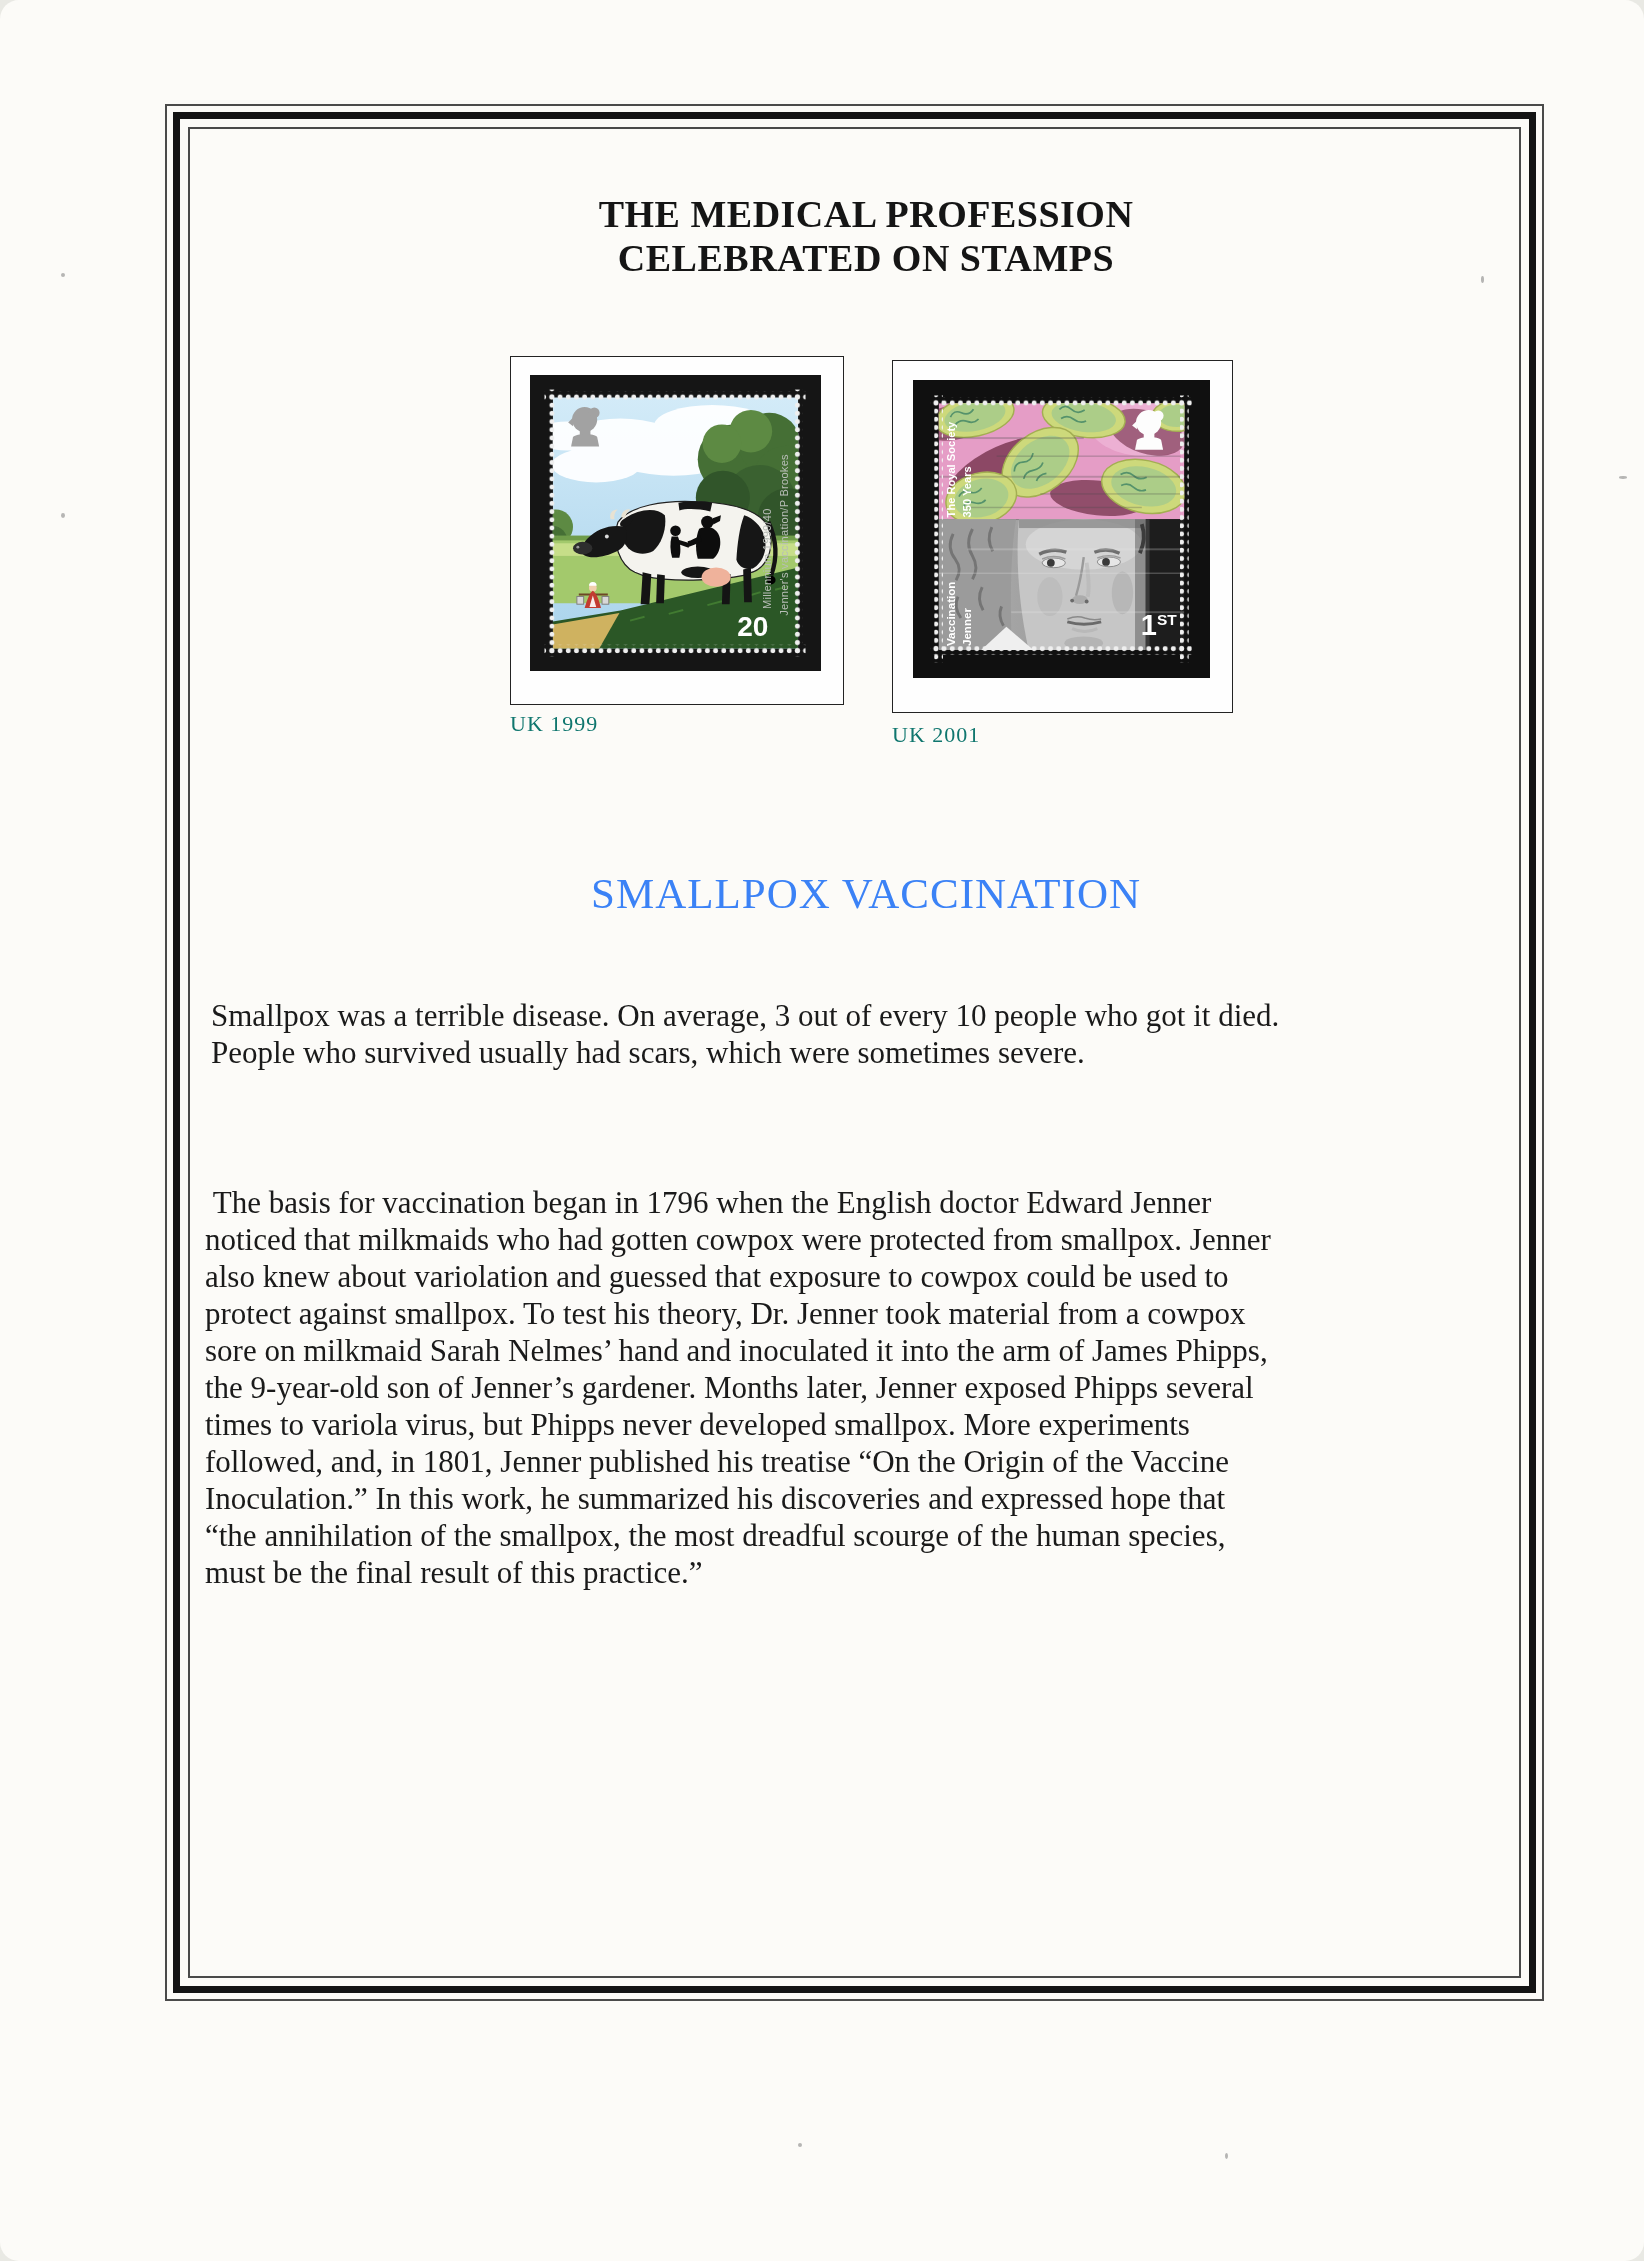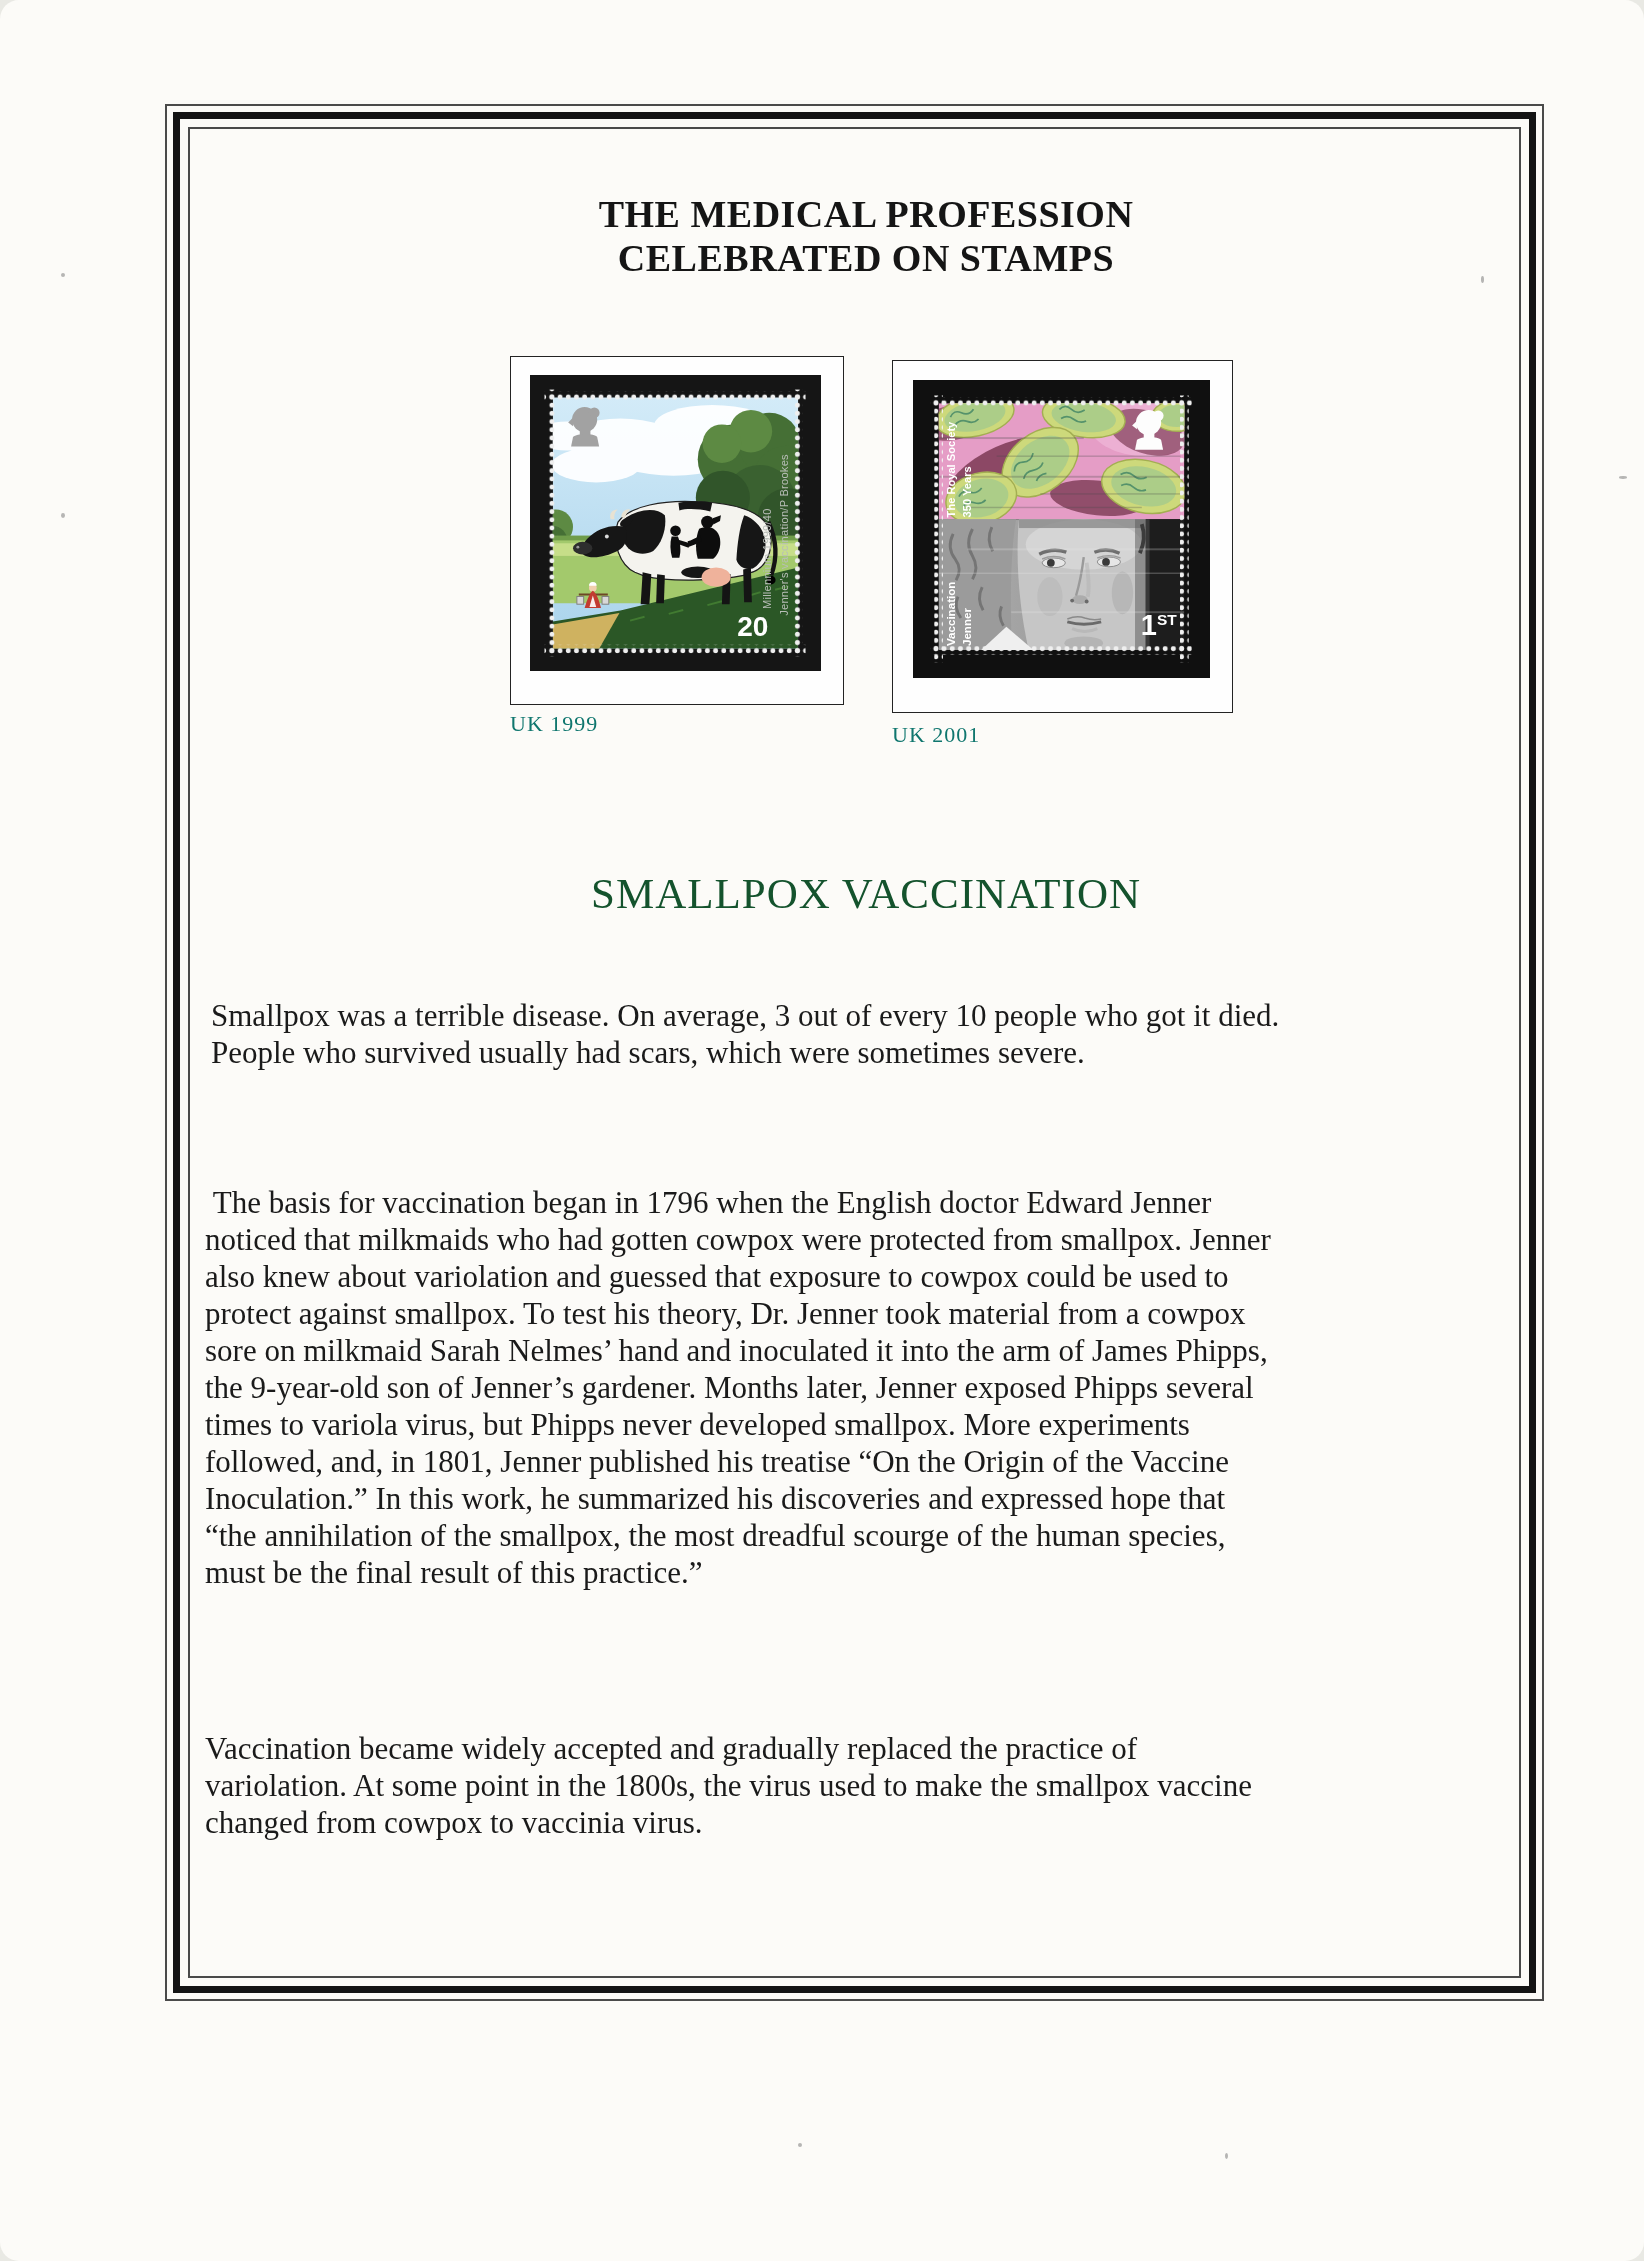--- a/index.html
+++ b/index.html
@@ -27,21 +27,21 @@
   #mount1{left:19.3px; top:18.4px; width:291px; height:296px;}
   #mount2{left:20.3px; top:19.3px; width:297px; height:298px;}
   .mount svg{display:block; width:100%; height:100%;}
 
   .stamp-caption{position:absolute; font-size:22px; color:#0f766e; letter-spacing:1px;}
   #cap1{left:510px; top:711px; width:334px;}
   #cap2{left:892px; top:722px; width:341px;}
 
   .section-heading{
     position:absolute; left:131px; top:869px; width:1470px;
-    text-align:center; font-size:43px; font-weight:400; letter-spacing:1px; color:#14532d;
+    text-align:center; font-size:43px; font-weight:400; letter-spacing:1px; color:#3b82f6;
   }
   .para{
     position:absolute; left:205px; width:1309px;
     font-size:31px; line-height:37px; white-space:pre-wrap; color:#1a1a1a;
   }
   #para1{top:997px;margin-left:6px;}
   #para2{top:1184px;}
   #para3{top:1730px;}
 
   .speck{position:absolute; background:#6f6f6f; border-radius:50%; opacity:.5;}
@@ -309,18 +309,15 @@
 noticed that milkmaids who had gotten cowpox were protected from smallpox. Jenner
 also knew about variolation and guessed that exposure to cowpox could be used to
 protect against smallpox. To test his theory, Dr. Jenner took material from a cowpox
 sore on milkmaid Sarah Nelmes’ hand and inoculated it into the arm of James Phipps,
 the 9-year-old son of Jenner’s gardener. Months later, Jenner exposed Phipps several
 times to variola virus, but Phipps never developed smallpox. More experiments
 followed, and, in 1801, Jenner published his treatise “On the Origin of the Vaccine
 Inoculation.” In this work, he summarized his discoveries and expressed hope that
 “the annihilation of the smallpox, the most dreadful scourge of the human species,
 must be the final result of this practice.”</div>
-  <div class="para" id="para3">Vaccination became widely accepted and gradually replaced the practice of
-variolation. At some point in the 1800s, the virus used to make the smallpox vaccine
-changed from cowpox to vaccinia virus.</div>
 
 </div>
 
 
 </body></html>

